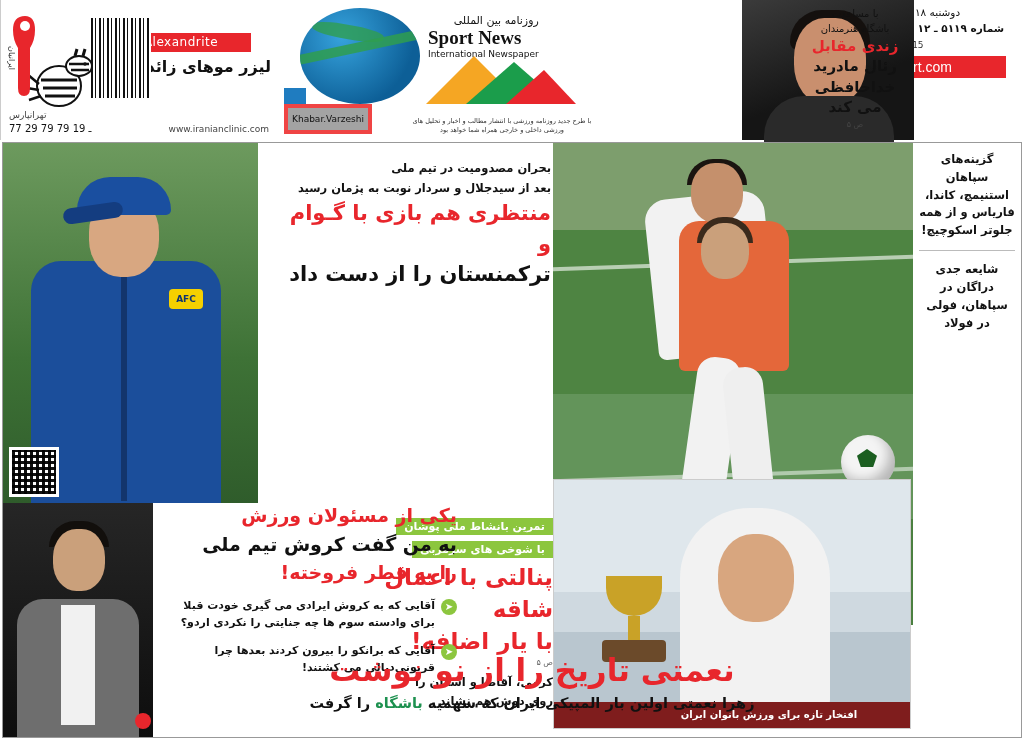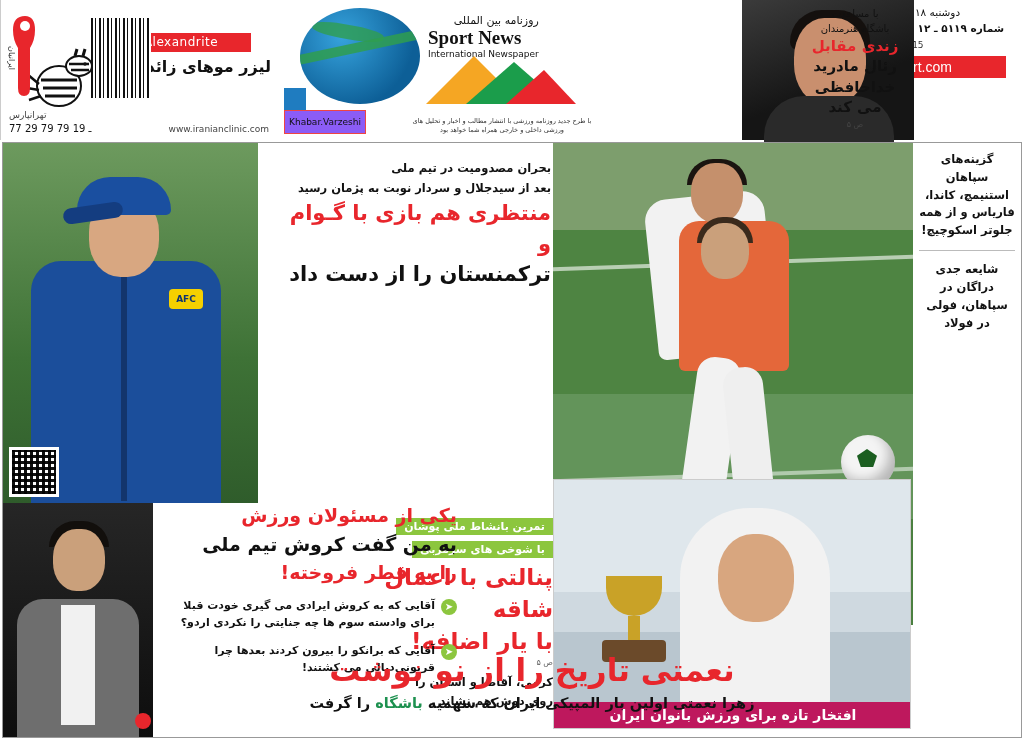--- a/index.html
+++ b/index.html
@@ -28,21 +28,21 @@
   .logo-ar{position:absolute;right:8px;top:4px;font-size:58px;font-weight:bold;color:#111;font-family:"DejaVu Sans",sans-serif;letter-spacing:-2px;}
   .globe{position:absolute;left:24px;top:8px;width:120px;height:96px;border-radius:50%;
     background:radial-gradient(circle at 35% 30%,#36a3dd,#0d5f97 70%);overflow:hidden;}
   .globe:after{content:"";position:absolute;left:-10%;top:35%;width:120%;height:10px;background:#2f9e4f;opacity:.85;transform:rotate(-12deg);}
   .globe:before{content:"";position:absolute;left:10%;top:18%;width:60%;height:14px;background:#2f9e4f;opacity:.8;border-radius:40%;transform:rotate(10deg);}
   .sportnews{position:absolute;left:152px;top:14px;text-align:left;direction:ltr;}
   .sportnews .ar{font-size:11px;color:#111;direction:rtl;text-align:right;}
   .sportnews .en1{font-size:19px;font-weight:bold;color:#111;font-family:"Liberation Serif",serif;}
   .sportnews .en2{font-size:9px;color:#111;}
   .tri{position:absolute;left:150px;top:56px;width:150px;height:48px;}
-  .logo-box{position:absolute;left:8px;bottom:6px;width:80px;height:22px;border:1px solid #ef4444;background:#8b5cf6;text-align:center;font-size:9px;line-height:22px;color:#111;direction:ltr;}
+  .logo-box{position:absolute;left:8px;bottom:6px;width:80px;height:22px;border:4px solid #ef4444;background:#a3a3a3;text-align:center;font-size:9px;line-height:22px;color:#111;direction:ltr;}
   .logo-sq{position:absolute;left:8px;bottom:30px;width:22px;height:22px;background:#1f7cc0;}
   .logo-fine{position:absolute;right:150px;bottom:4px;width:180px;font-size:6.5px;line-height:1.5;color:#333;text-align:center;}
 
   
   .issue{position:absolute;left:742px;top:0;width:282px;height:140px;}
   .issue-line{text-align:center;font-size:10.5px;color:#111;}
   .issue-top{position:absolute;left:0;top:6px;width:282px;}
   .issue-num{position:absolute;left:0;top:22px;width:282px;font-weight:bold;}
   .issue-date{position:absolute;left:0;top:40px;width:282px;font-size:9px;color:#333;direction:ltr;}
   .site-bar{position:absolute;left:18px;top:56px;width:246px;height:22px;background:#e8262c;color:#fff;text-align:center;font-size:14px;line-height:22px;direction:ltr;font-family:"Liberation Sans",sans-serif;}
@@ -119,21 +119,21 @@
   
   .woman{position:absolute;right:110px;top:336px;width:358px;height:250px;background:#e9eef2;overflow:hidden;border:1px solid #ccc;box-sizing:border-box;}
   .w-bg{position:absolute;inset:0;background:linear-gradient(180deg,#dfe7ec 0 45%,#cfd9e0 45% 100%);}
   .w-stage{position:absolute;left:0;bottom:0;width:358px;height:96px;background:#b9c6cf;}
   .w-scarf{position:absolute;left:126px;top:28px;width:150px;height:210px;background:#f2f2f2;border-radius:70px 70px 18px 18px;}
   .w-face{position:absolute;left:164px;top:54px;width:76px;height:88px;border-radius:46%;background:#d8a67f;}
   .w-cup{position:absolute;left:42px;top:96px;width:76px;height:92px;}
   .cup-bowl{position:absolute;left:10px;top:0;width:56px;height:40px;background:#c9a227;border-radius:0 0 28px 28px;}
   .cup-stem{position:absolute;left:32px;top:40px;width:12px;height:26px;background:#c9a227;}
   .cup-base{position:absolute;left:6px;top:64px;width:64px;height:22px;background:#6b4a2a;border-radius:4px;}
-  .w-caption{position:absolute;left:0;bottom:0;width:358px;background:#be185d;color:#fff;font-size:14px;font-weight:bold;text-align:center;line-height:26px;height:26px;}
+  .w-caption{position:absolute;left:0;bottom:0;width:358px;background:#7f1d1d;color:#fff;font-size:10px;font-weight:bold;text-align:center;line-height:26px;height:26px;padding-left:36px;}
 
   
   .portrait{position:absolute;left:0;top:360px;width:150px;height:234px;background:#111;overflow:hidden;}
   .pt-bg{position:absolute;inset:0;background:linear-gradient(180deg,#262626,#0d0d0d);}
   .pt-suit{position:absolute;left:14px;top:96px;width:122px;height:140px;background:#6e6e6e;border-radius:26px 26px 0 0;}
   .pt-shirt{position:absolute;left:58px;top:102px;width:34px;height:120px;background:#f1f1f1;}
   .pt-face{position:absolute;left:50px;top:26px;width:52px;height:62px;border-radius:45%;background:#caa07b;}
   .pt-hair{position:absolute;left:46px;top:18px;width:60px;height:26px;border-radius:28px 28px 0 0;background:#120f0c;}
 
   .hl-qatar{position:absolute;left:154px;top:358px;width:300px;text-align:right;}

